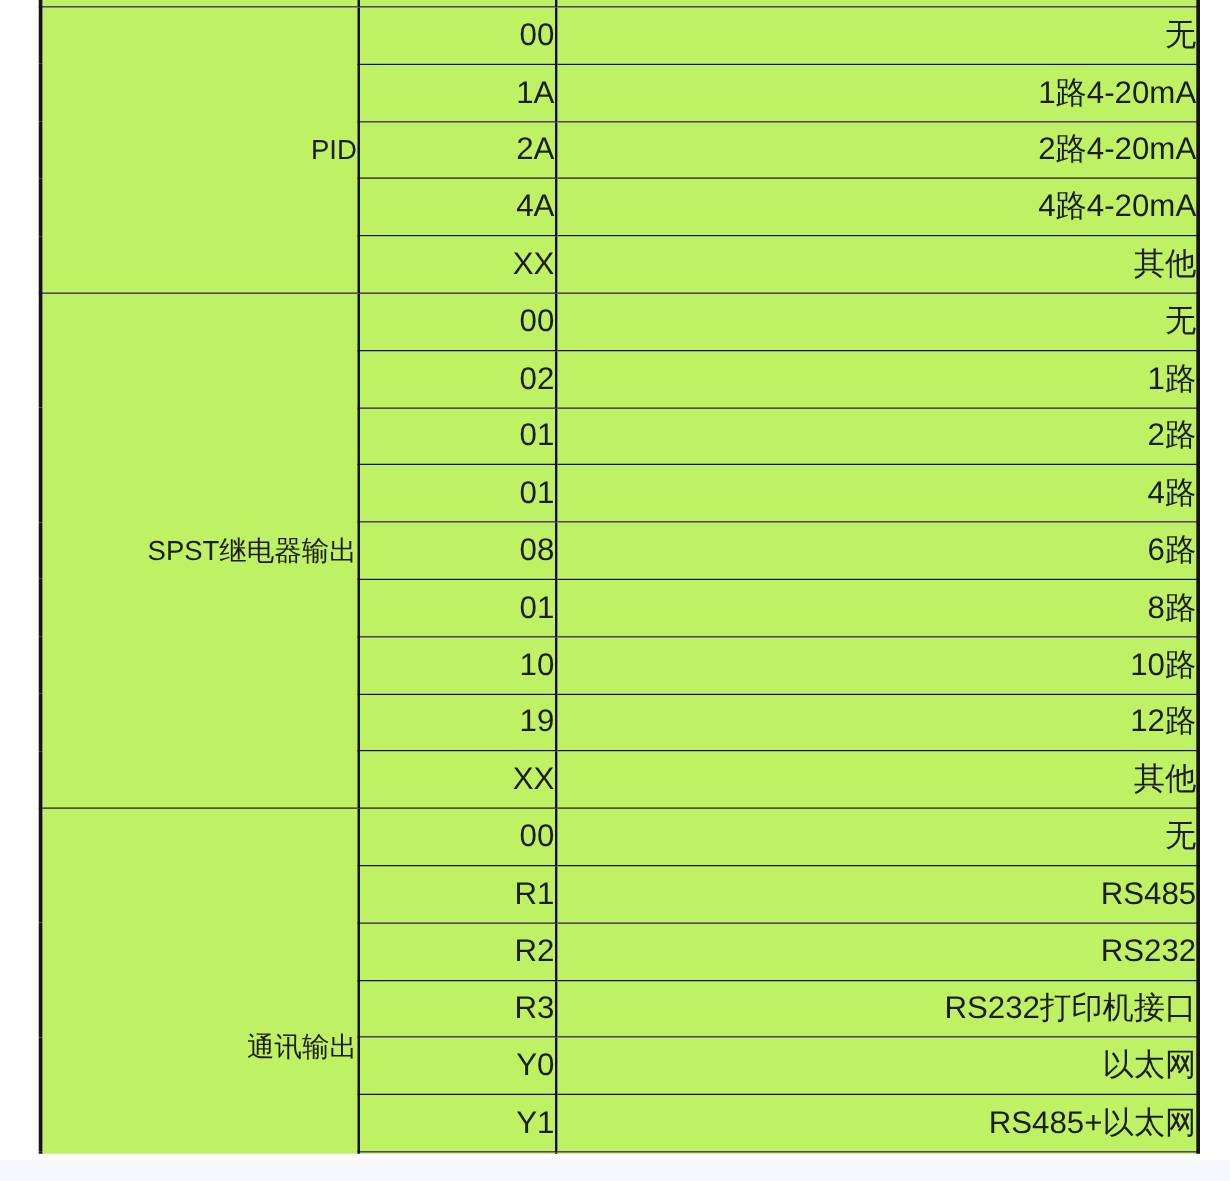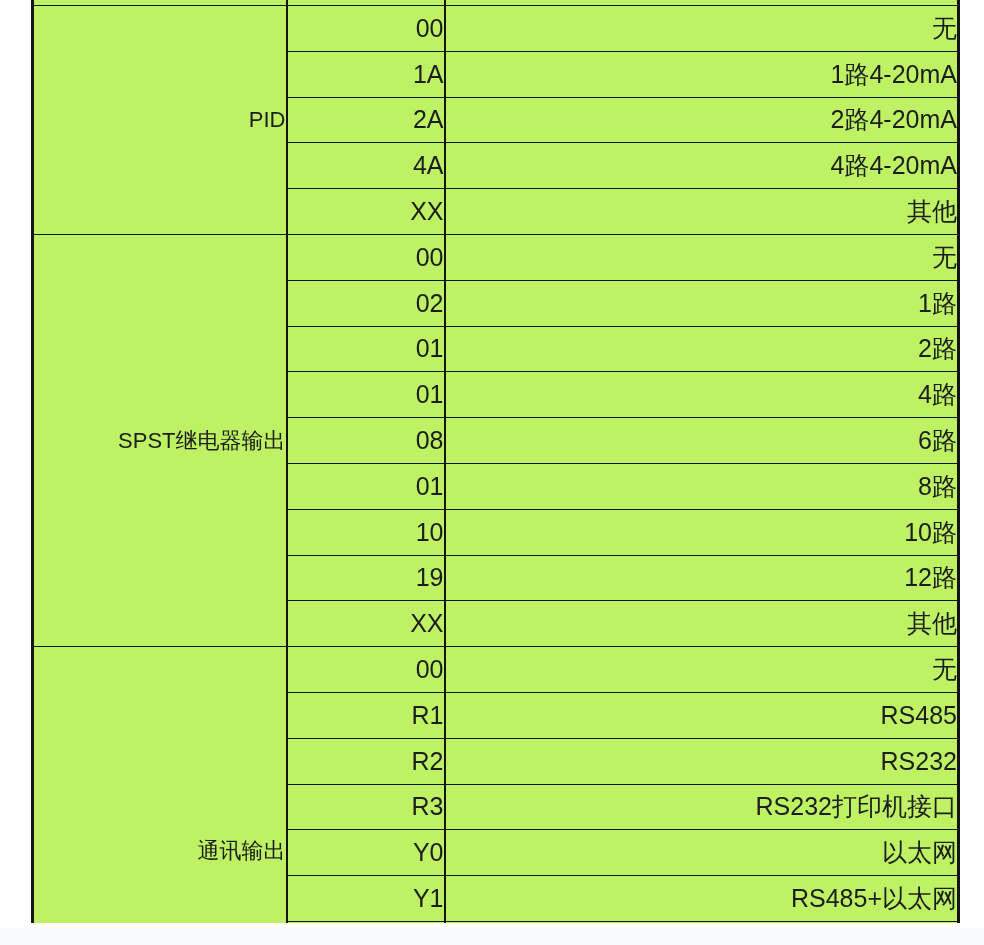--- a/index.html
+++ b/index.html
@@ -34,21 +34,21 @@
     vertical-align:middle;
     background:#bef264;
     overflow:hidden;
   }
   tr.data-row{height:45.8px;}
   tr.stub-top td{border-top:0;height:5px;}
   tr.stub-bottom td{border-bottom:0;height:1px;}
   td.group-cell{font-size:22px;}
   td.group-2{border-bottom:0;}
   
-  td.group-2 .group-label{position:relative;top:66px;display:inline-block;}
+  td.group-2 .group-label{position:relative;top:53px;display:inline-block;}
   .footer-strip{
     position:absolute;left:0;top:928px;width:984px;height:17px;z-index:2;
   }
 </style>
 </head>
 <body>
 
 <div class="stage" style="background: rgb(255, 255, 255);">
   <table class="code-table">
     <colgroup>

